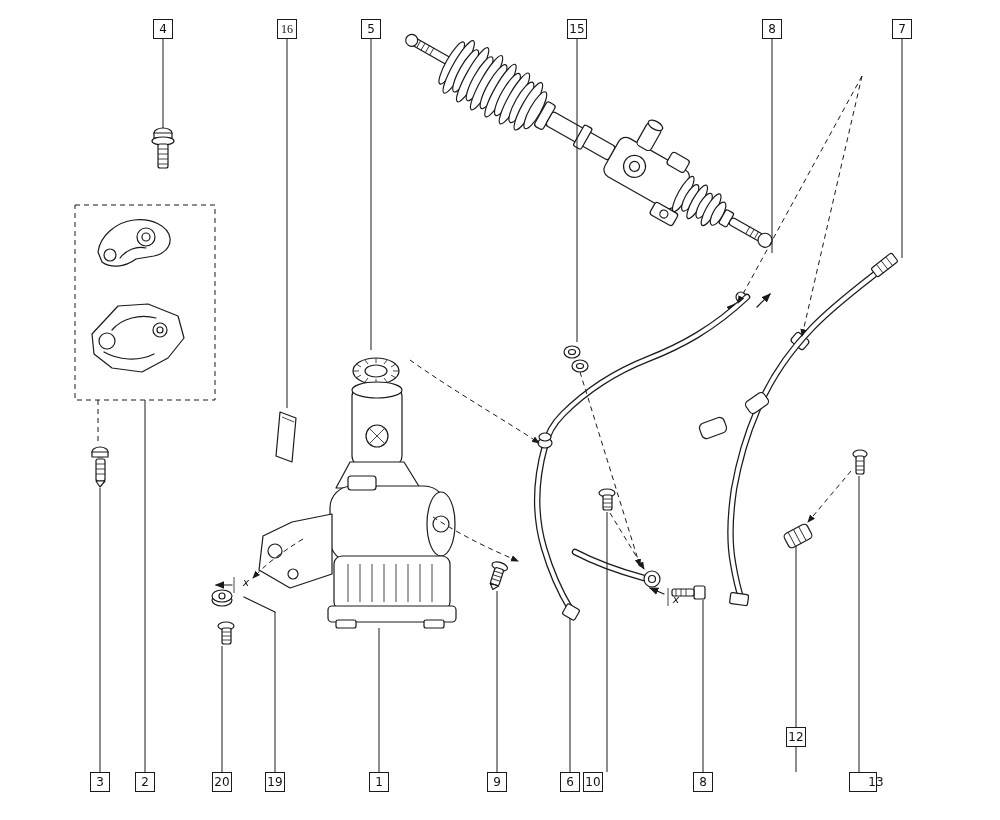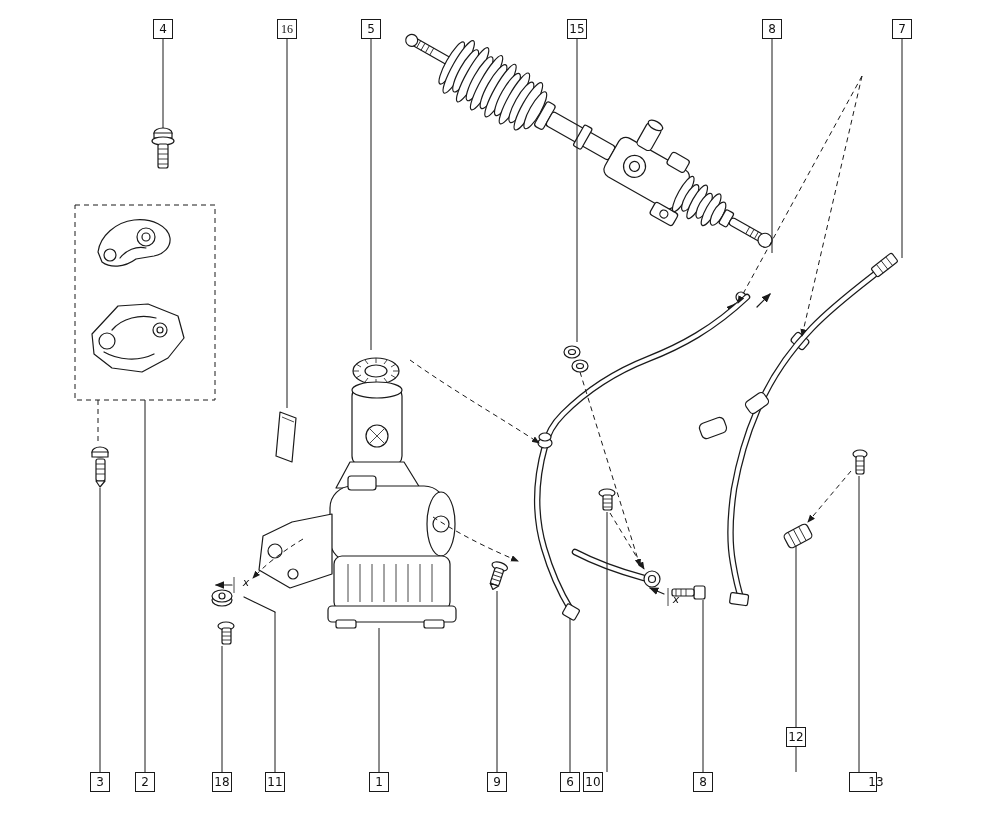--- a/index.html
+++ b/index.html
@@ -277,22 +277,22 @@
 
   <div id="callouts">
       <div class="callout" style="left: 153px; top: 19px;">4</div>
       <div class="callout" style="left: 277px; top: 19px; font-family: Liberation Serif, serif;">16</div>
       <div class="callout" style="left: 361px; top: 19px;">5</div>
       <div class="callout" style="left: 567px; top: 19px;">15</div>
       <div class="callout" style="left: 762px; top: 19px;">8</div>
       <div class="callout" style="left: 892px; top: 19px;">7</div>
       <div class="callout" style="left: 90px; top: 772px;">3</div>
       <div class="callout" style="left: 135px; top: 772px;">2</div>
-      <div class="callout" style="left: 212px; top: 772px;">18</div>
-      <div class="callout" style="left: 265px; top: 772px;">11</div>
+      <div class="callout" style="left: 212px; top: 772px;">20</div>
+      <div class="callout" style="left: 265px; top: 772px;">19</div>
       <div class="callout" style="left: 369px; top: 772px;">1</div>
       <div class="callout" style="left: 487px; top: 772px;">9</div>
       <div class="callout" style="left: 560px; top: 772px;">6</div>
       <div class="callout" style="left: 583px; top: 772px;">10</div>
       <div class="callout" style="left: 693px; top: 772px;">8</div>
       <div class="callout" style="left: 786px; top: 727px;">12</div>
       <div class="callout" style="left: 849px; top: 772px; padding-left: 26px;">13</div>
       <div class="xnote" style="left: 246px; top: 582px;">x</div>
       <div class="xnote" style="left: 676px; top: 599px;">x</div>
     </div>

